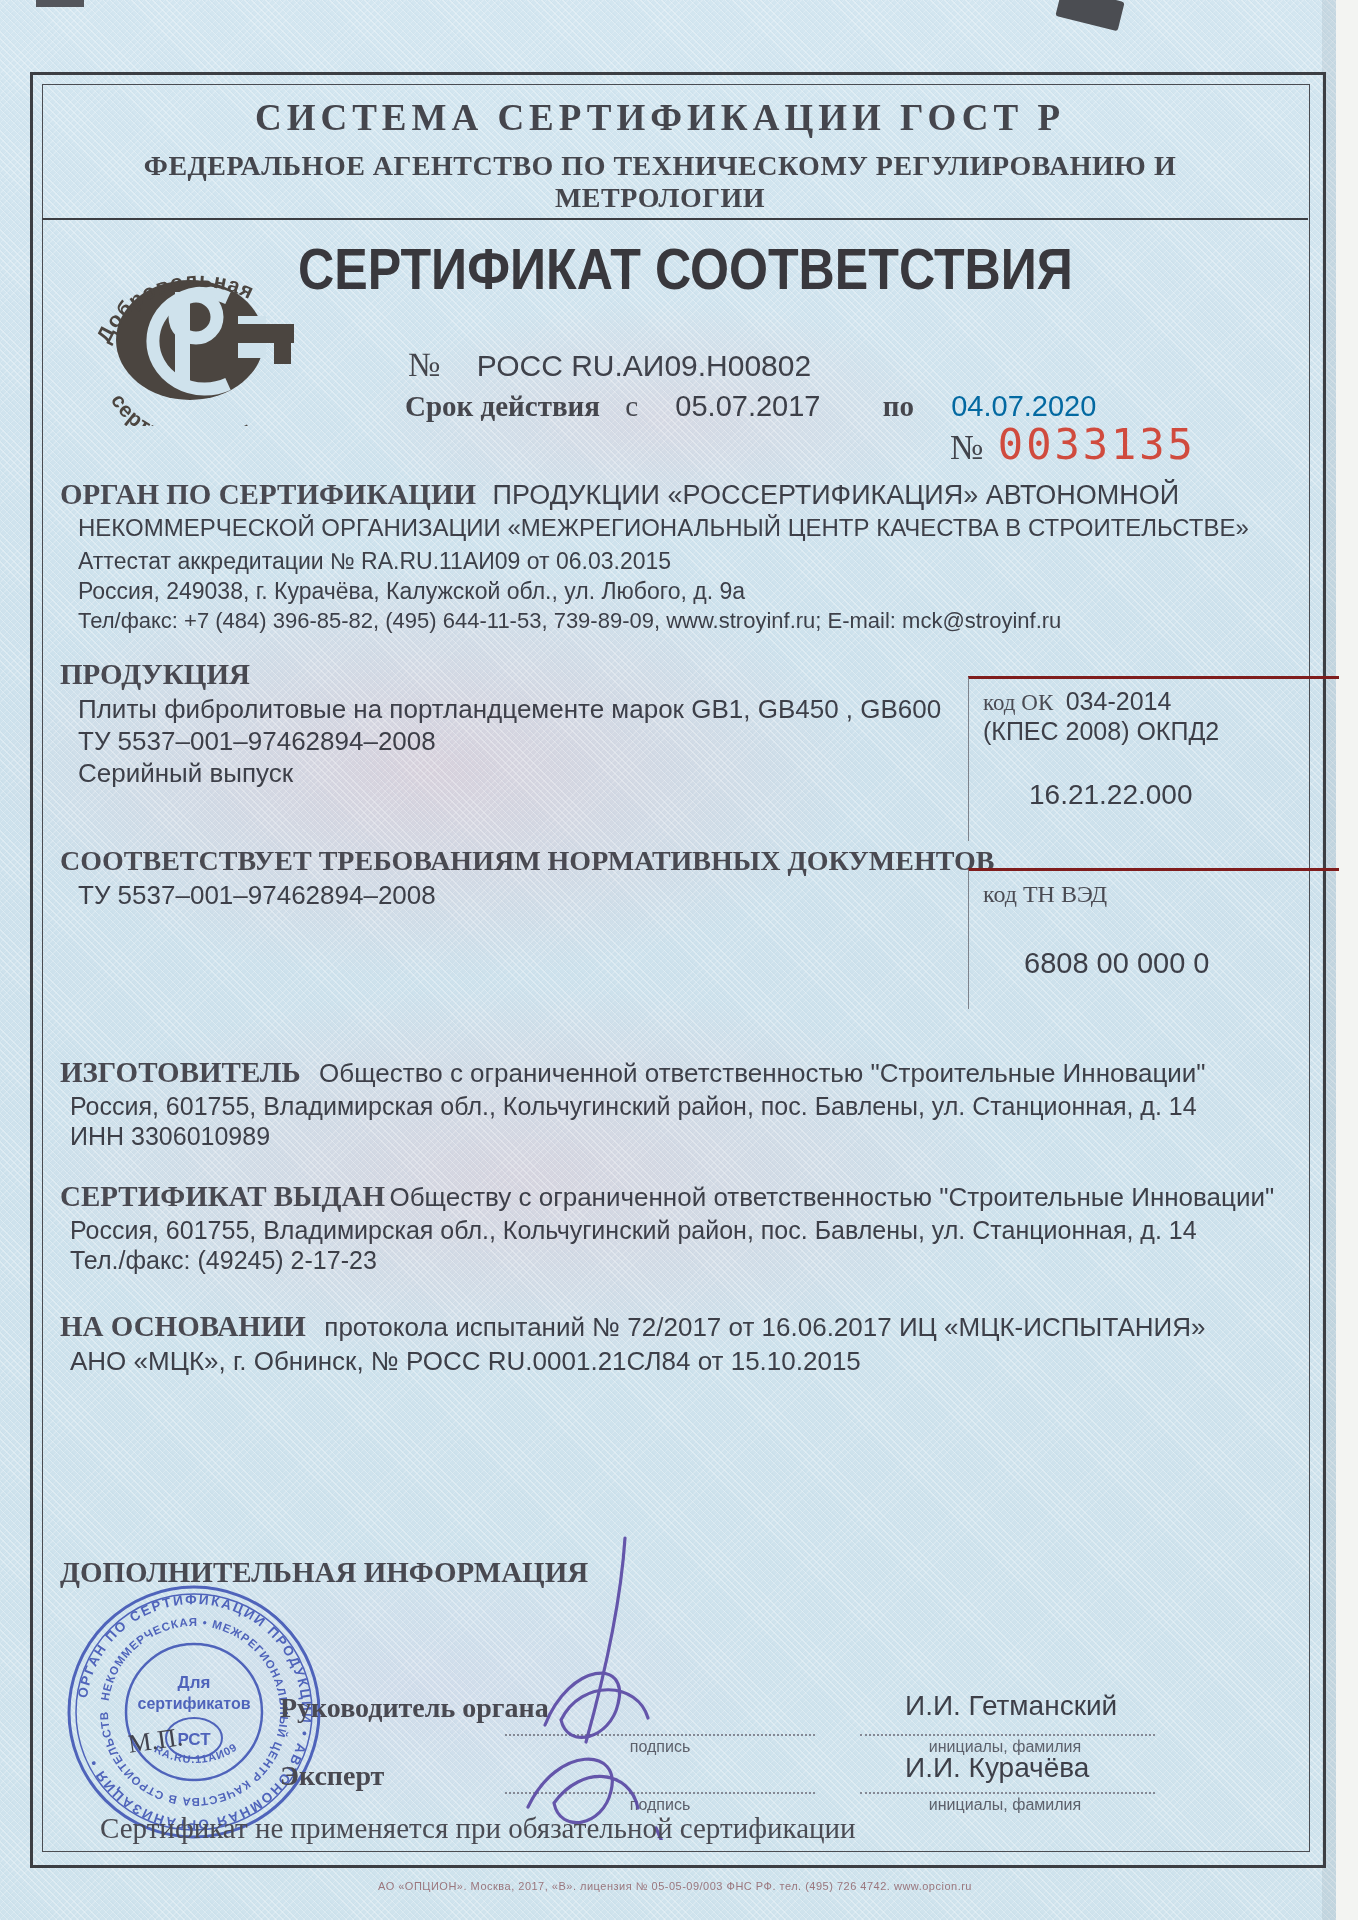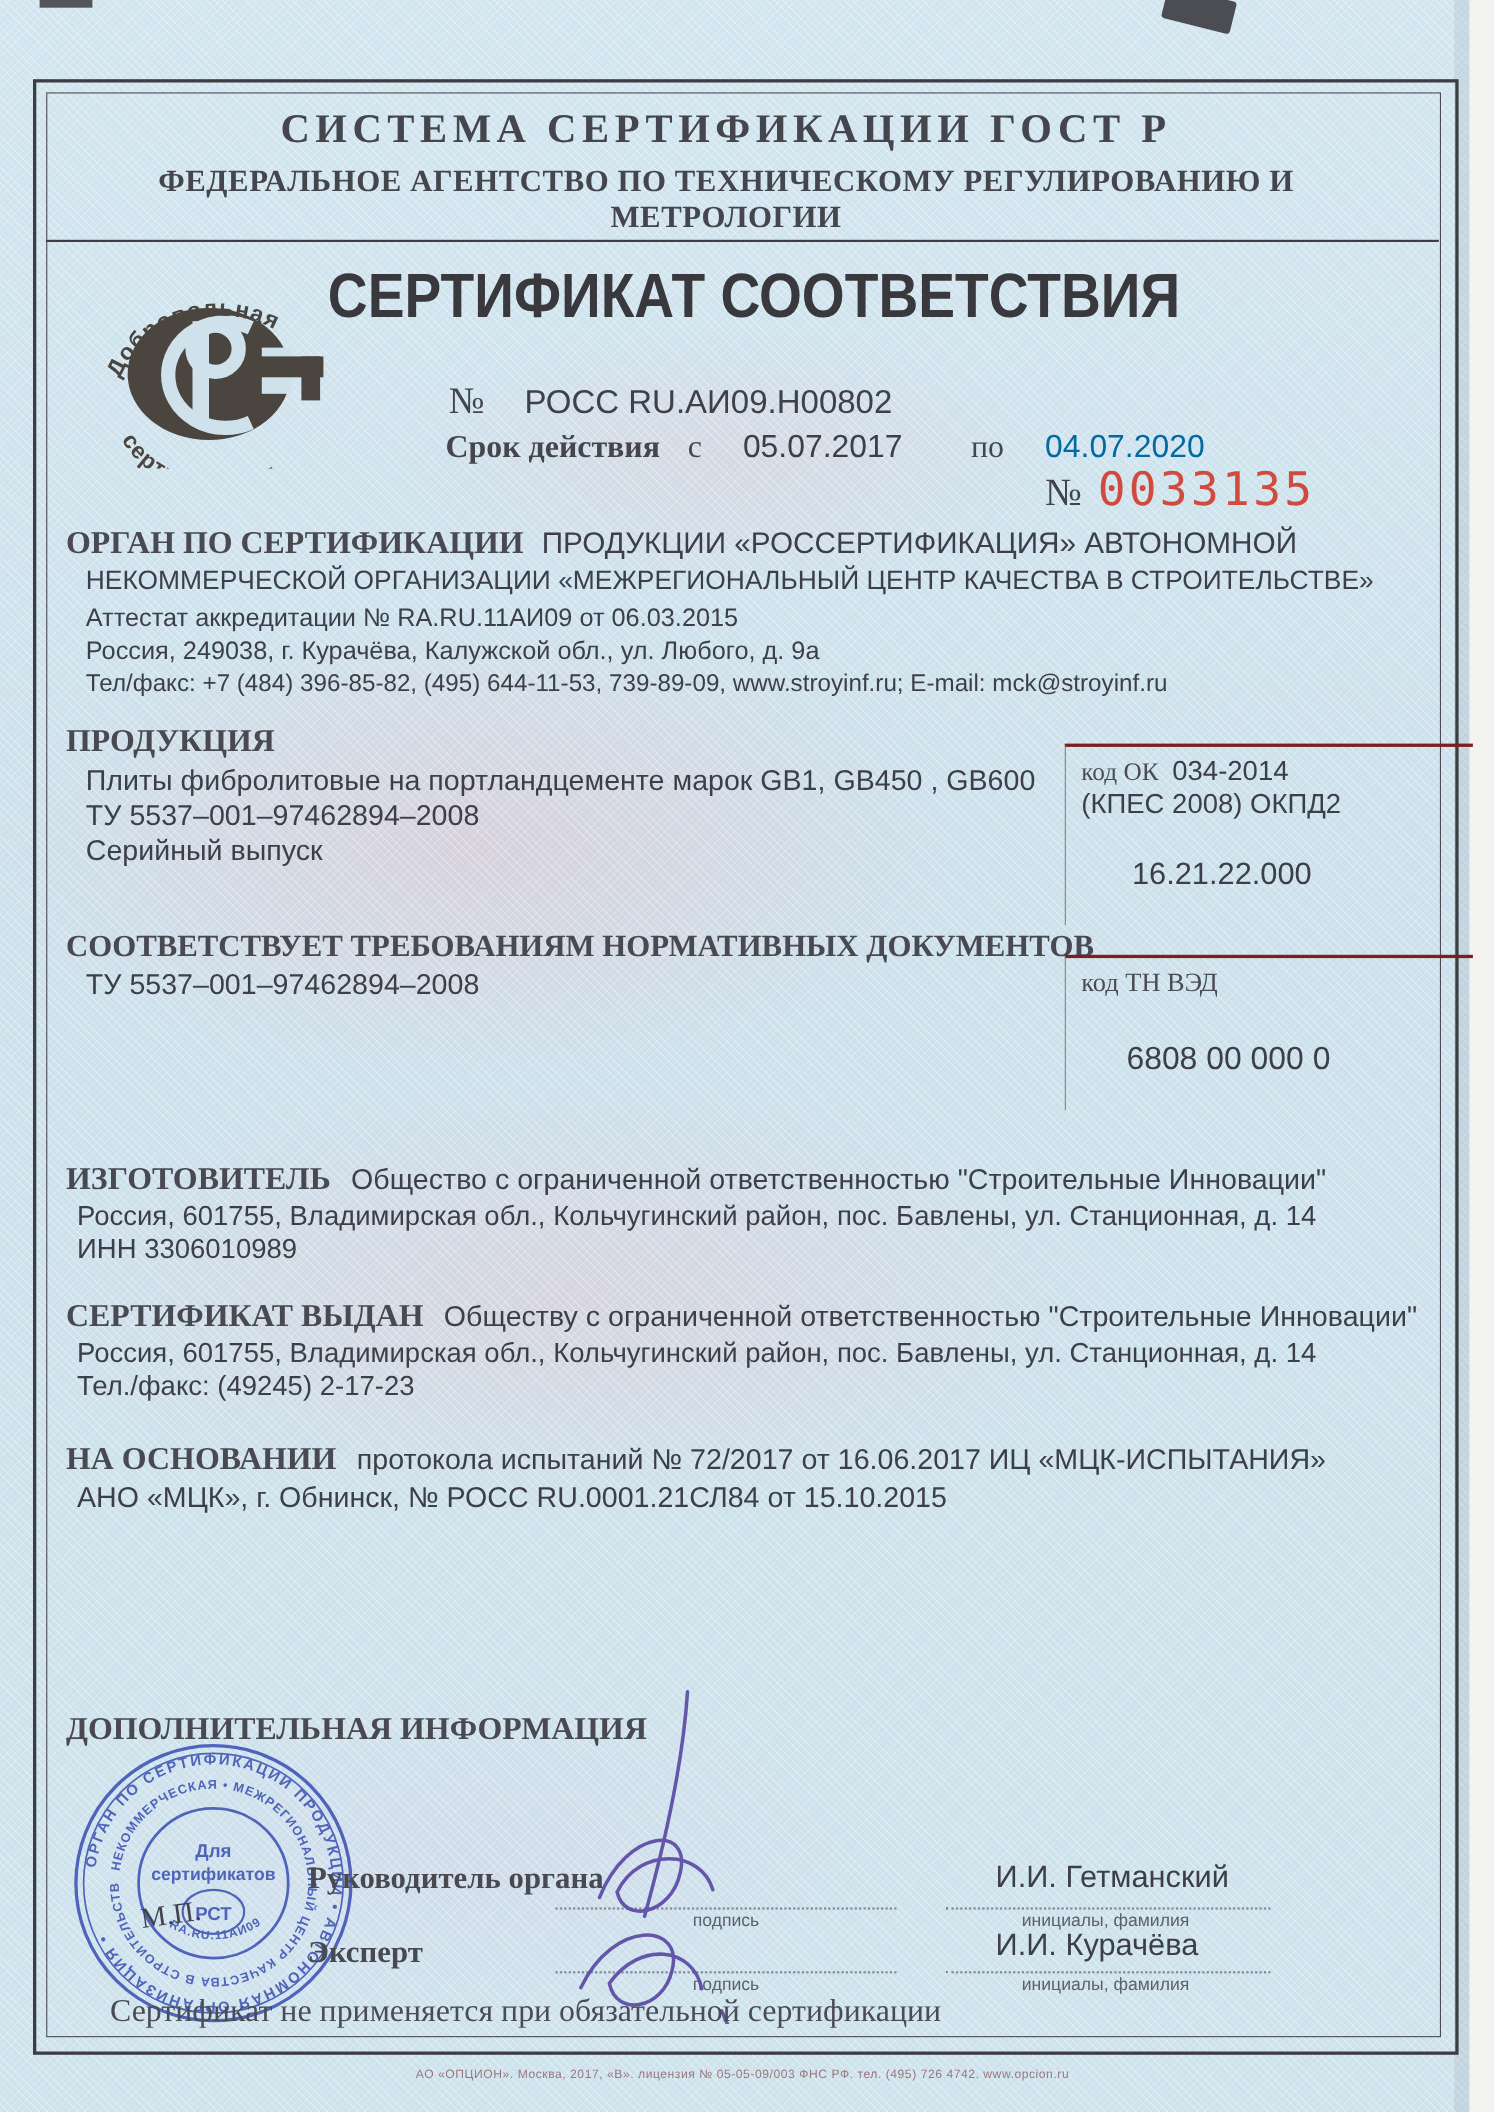--- a/index.html
+++ b/index.html
@@ -89,21 +89,21 @@
 
 <div class="abs sans cert-no-row nowrap">
   <span class="num-sym" style="font-size:34px;">№</span>
   <span style="margin-left:28px;">РОСС RU.АИ09.Н00802</span>
 </div>
 
 <div class="abs serif validity" style="left:405px;top:390px;">
   <span style="font-weight:bold;">Срок действия</span>
   <span style="margin-left:18px;">с</span>
   <span class="sans" style="margin-left:30px;color:#3d3f48;">05.07.2017</span>
-  <span style="margin-left:55px;font-weight:normal;text-align:center;">по</span>
+  <span style="margin-left:55px;font-weight:bold;text-align:center;">по</span>
   <span class="sans" style="margin-left:30px;color:#0369a1;">04.07.2020</span>
 </div>
 
 <div class="abs nowrap" style="left:950px;top:420px;">
   <span class="serif" style="font-size:35px;color:#42444c;">№</span>
   <span class="red-num" style="margin-left:10px;">0033135</span>
 </div>
 
 <div class="abs nowrap" style="left:60px;top:478px;">
   <span class="lbl" style="font-size:29px;">ОРГАН ПО СЕРТИФИКАЦИИ</span>
@@ -138,21 +138,21 @@
 
 <div class="abs nowrap" style="left:60px;top:1056px;">
   <span class="lbl" style="font-size:29px;">ИЗГОТОВИТЕЛЬ</span>
   <span class="sans body-txt" style="font-size:26px;margin-left:14px;">Общество с ограниченной ответственностью "Строительные Инновации"</span>
 </div>
 <div class="abs sans body-txt nowrap" style="left:70px;top:1092px;font-size:25px;">Россия, 601755, Владимирская обл., Кольчугинский район, пос. Бавлены, ул. Станционная, д. 14</div>
 <div class="abs sans body-txt nowrap" style="left:70px;top:1122px;font-size:25px;">ИНН 3306010989</div>
 
 <div class="abs nowrap" style="left:60px;top:1180px;">
   <span class="lbl" style="font-size:29px;margin-top:24px;">СЕРТИФИКАТ ВЫДАН</span>
-  <span class="sans body-txt" style="font-size:26px;margin-left:14px;">Обществу с ограниченной ответственностью "Строительные Инновации"</span>
+  <span class="sans body-txt" style="font-size:26px;">Обществу с ограниченной ответственностью "Строительные Инновации"</span>
 </div>
 <div class="abs sans body-txt nowrap" style="left:70px;top:1216px;font-size:25px;">Россия, 601755, Владимирская обл., Кольчугинский район, пос. Бавлены, ул. Станционная, д. 14</div>
 <div class="abs sans body-txt nowrap" style="left:70px;top:1246px;font-size:25px;">Тел./факс: (49245) 2-17-23</div>
 
 <div class="abs nowrap" style="left:60px;top:1310px;">
   <span class="lbl" style="font-size:29px;">НА ОСНОВАНИИ</span>
   <span class="sans body-txt" style="font-size:26px;margin-left:14px;">протокола испытаний № 72/2017 от 16.06.2017 ИЦ «МЦК-ИСПЫТАНИЯ»</span>
 </div>
 <div class="abs sans body-txt nowrap" style="left:70px;top:1346px;font-size:26px;">АНО «МЦК», г. Обнинск, № РОСС RU.0001.21СЛ84 от 15.10.2015</div>
 

